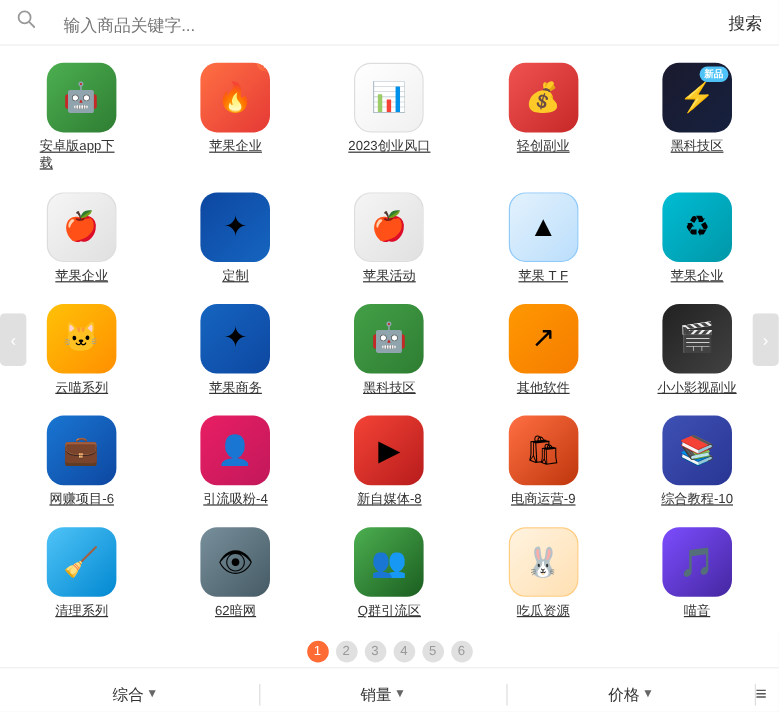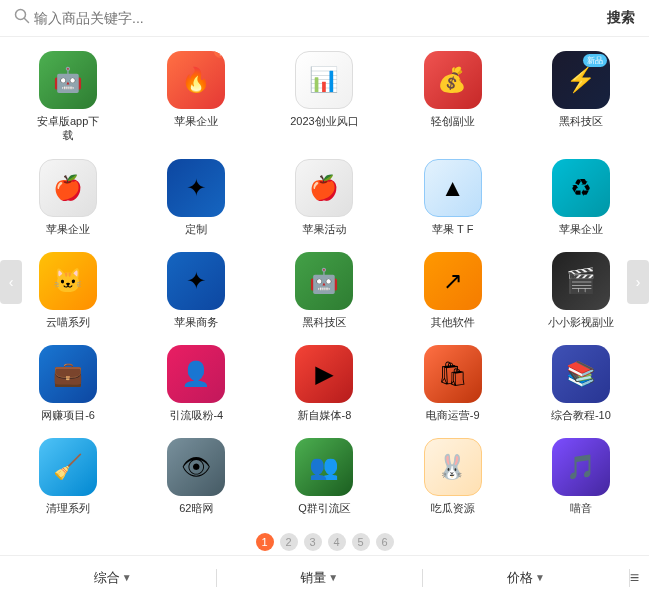--- a/index.html
+++ b/index.html
@@ -6,42 +6,42 @@
     body {
       width: 649px;
       height: 593px;
       font-family: -apple-system, 'PingFang SC', 'Helvetica Neue', Arial, sans-serif;
       background: #f5f5f5;
       overflow: hidden;
       position: relative;
     }
     .search-bar {
       display: flex;
-      align-items: center;
+      align-items: flex-end;
       background: #fff;
       padding: 8px 14px;
       border-bottom: 1px solid #eee;
-      gap: 4px;
+      gap: 23px;
     }
     .search-icon-wrap {
       color: #999;
       font-size: 16px;
     }
     .search-input {
       flex: 1;
       border: none;
       outline: none;
       font-size: 14px;
       color: #999;
       background: transparent;
     }
     .search-btn {
       color: #333;
       font-size: 14px;
-      font-weight: 700;
+      font-weight: 400;
       cursor: pointer;
       background: none;
       border: none;
     }
     .grid-container {
       display: grid;
       grid-template-columns: repeat(5, 1fr);
       gap: 0;
       padding: 6px 4px;
       background: #fff;
@@ -62,23 +62,23 @@
       overflow: hidden;
       margin-bottom: 5px;
       display: flex;
       align-items: center;
       justify-content: center;
       position: relative;
     }
     .icon-label {
       font-size: 11px;
       color: #333;
-      text-align: center;
       line-height: 1.3;
       max-width: 70px;
+      text-decoration: underline;
     }
     .bottom-bar {
       display: flex;
       align-items: center;
       background: #fff;
       border-top: 1px solid #eee;
       height: 44px;
       padding: 0 10px;
     }
     .bottom-tab {
@@ -182,20 +182,21 @@
     .icon-mute { background: linear-gradient(135deg, #7c4dff, #4527a0); }
     .badge-new {
       position: absolute;
       top: 3px;
       right: 3px;
       background: #4fc3f7;
       color: #fff;
       border-radius: 8px;
       font-size: 8px;
       padding: 1px 4px;
+      font-weight: bold;
     }
     .badge-hot {
       position: absolute;
       top: -6px;
       left: 50%;
       transform: translateX(-50%);
       background: linear-gradient(90deg, #ff7043, #e53935);
       color: #fff;
       border-radius: 8px;
       font-size: 8px;

